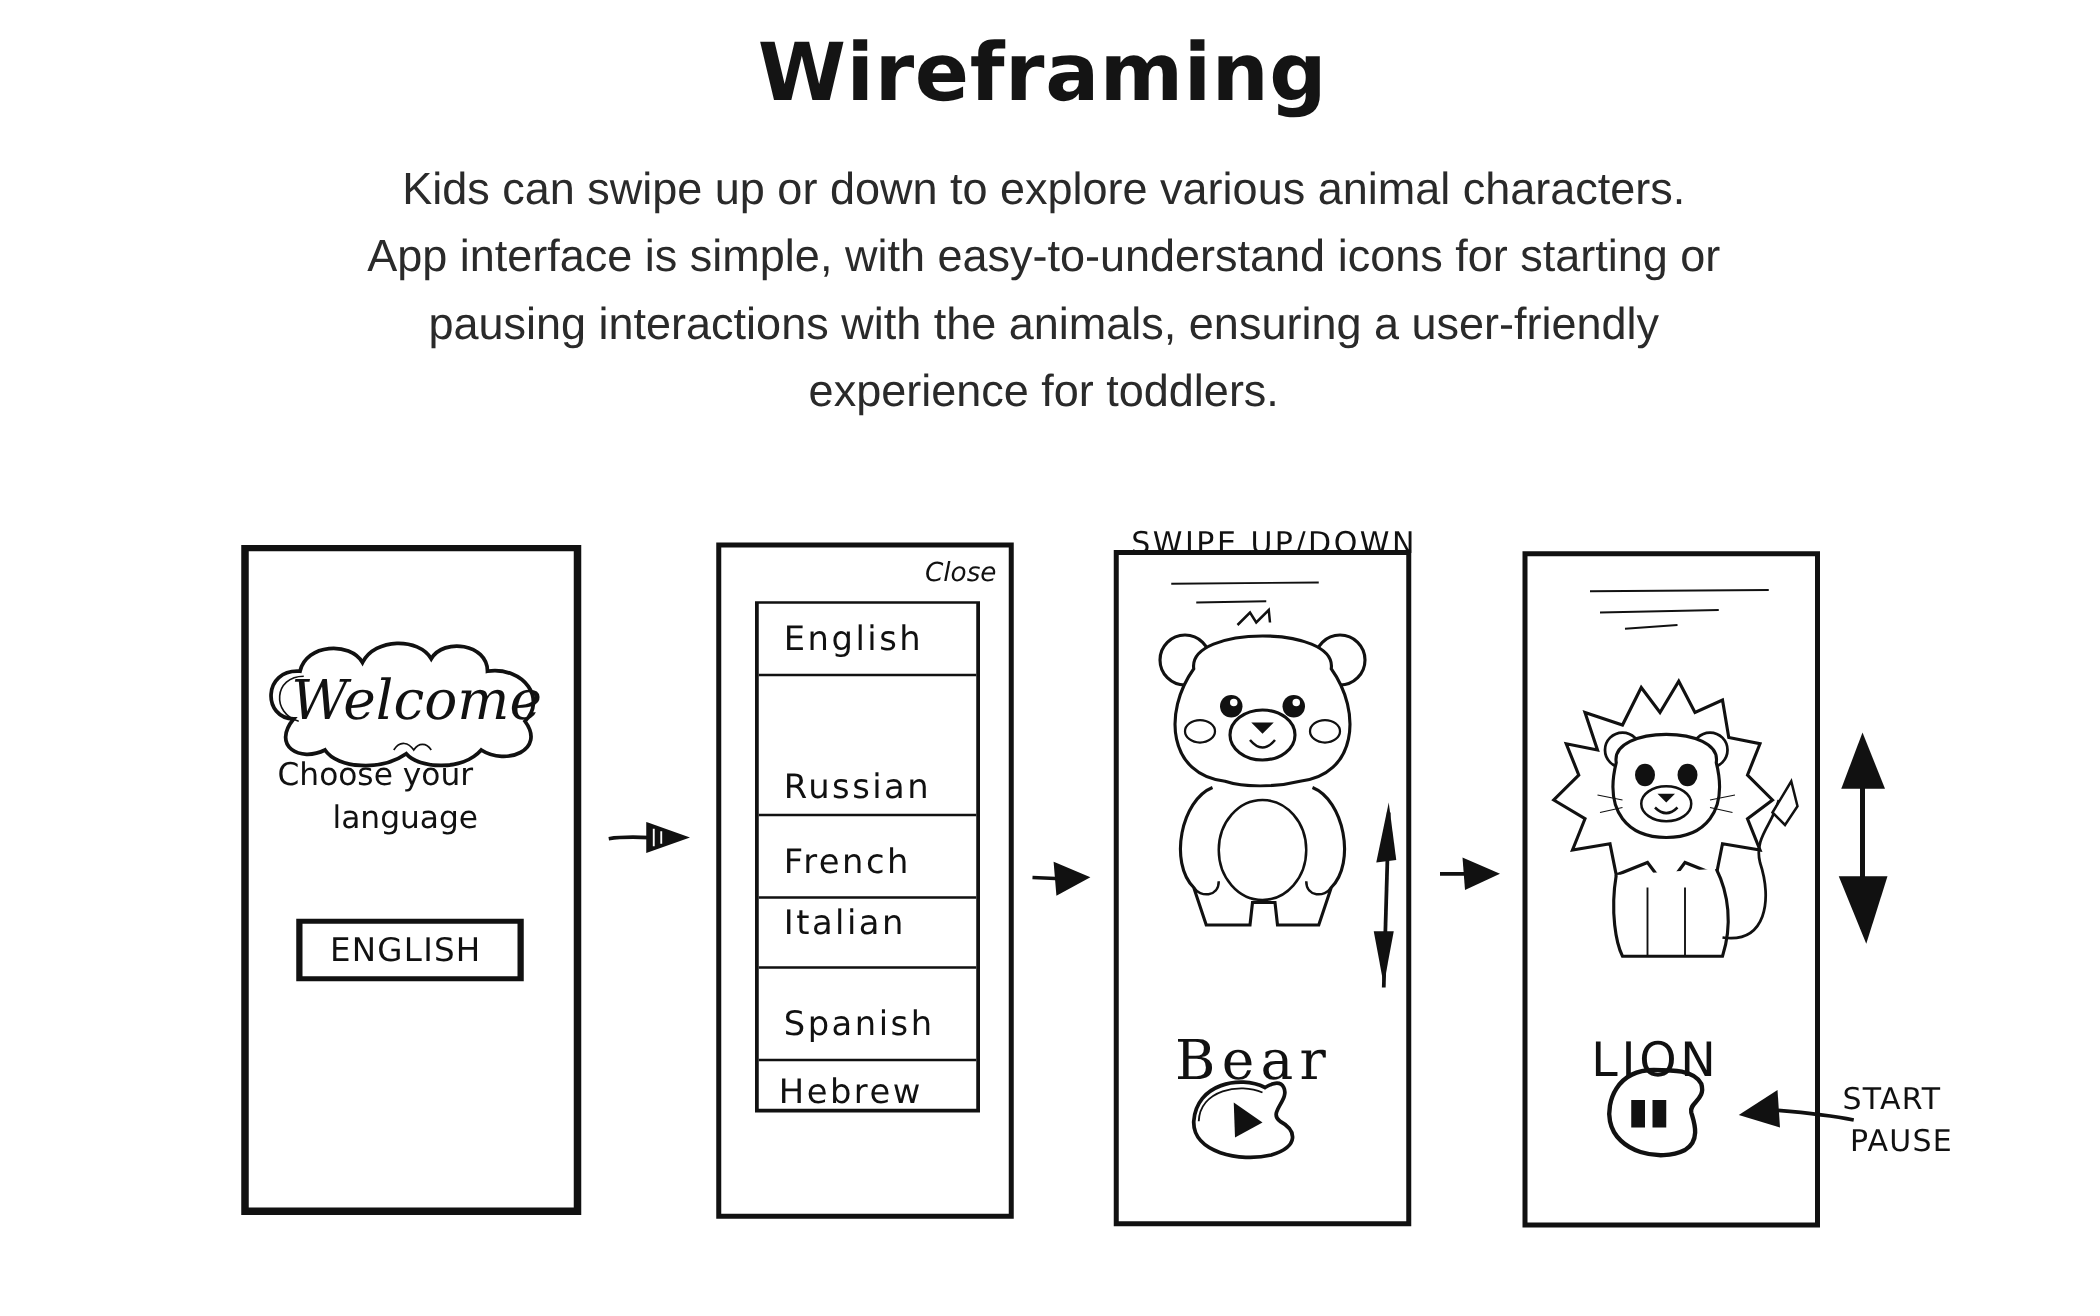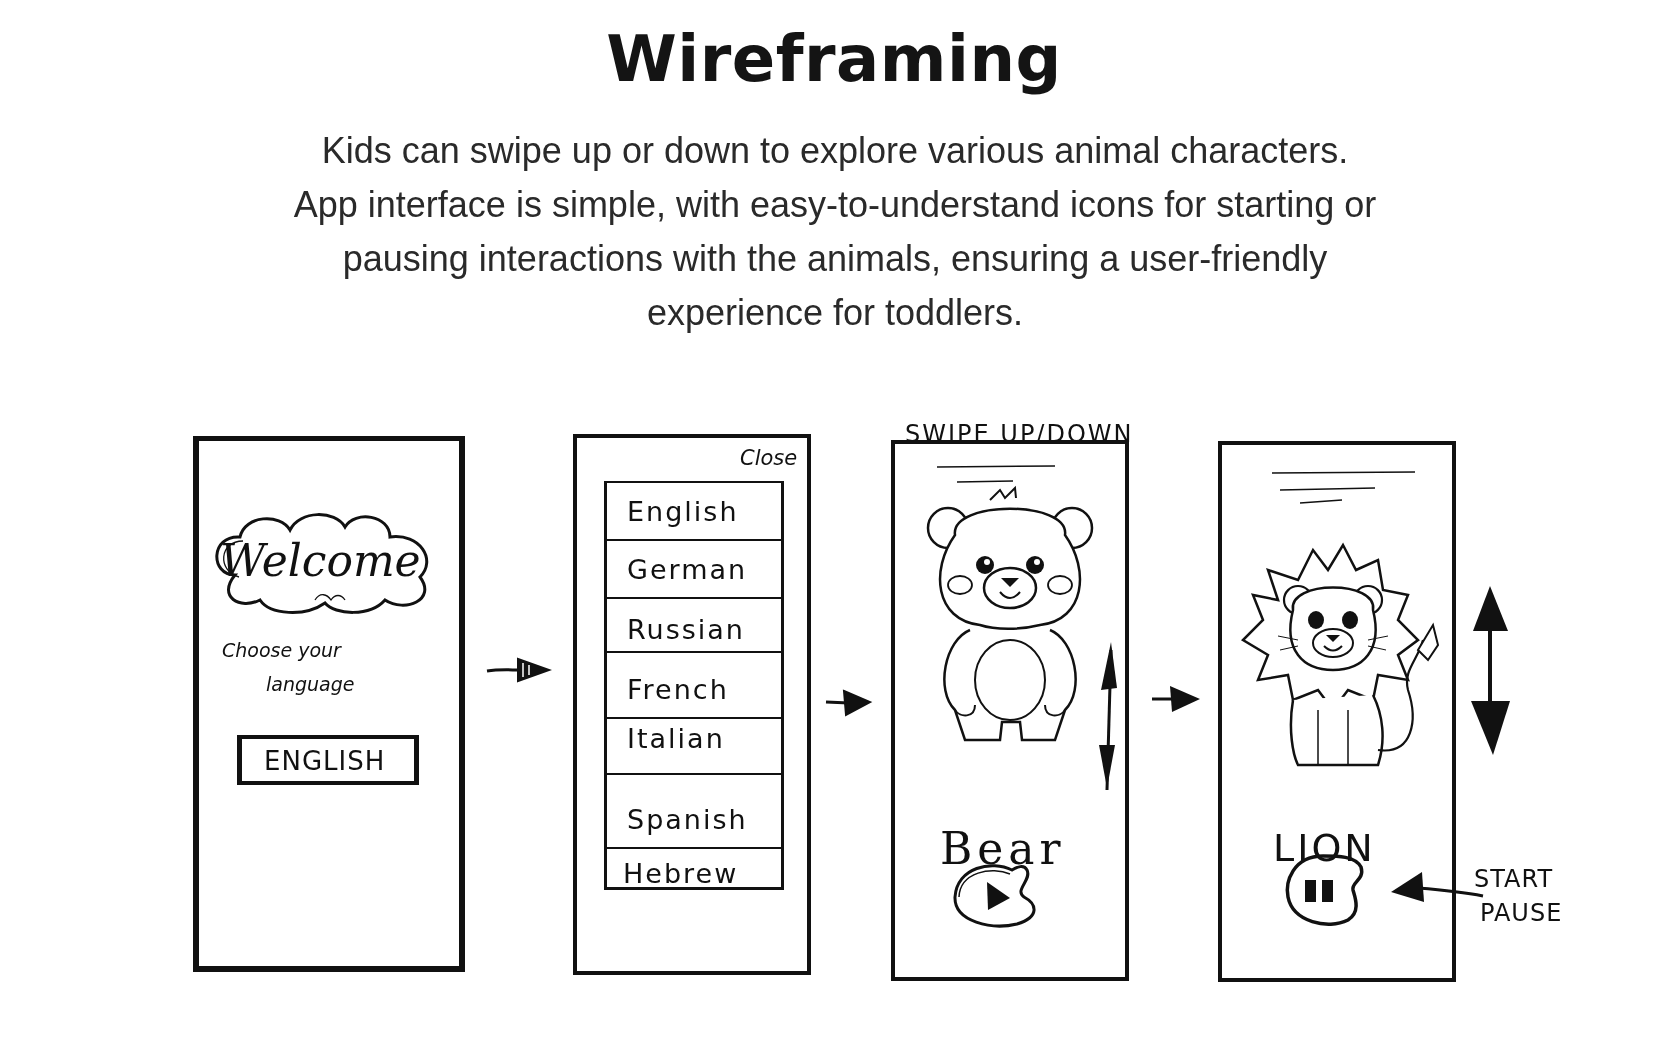--- a/index.html
+++ b/index.html
@@ -30,40 +30,39 @@
   <span>experience for toddlers.</span>
 </div>
 
 <div class="frame f1" style="left:193px;top:436px;width:272px;height:536px;"></div>
 
 <svg style="left:205px;top:505px;" width="240" height="115" viewBox="0 0 240 115">
   <path d="M30 70 C5 70 5 30 35 32 C40 10 75 8 85 25 C95 5 130 5 140 22 C150 5 185 10 185 32 C215 28 232 55 215 72 C232 95 200 108 180 95 C165 112 130 110 120 98 C100 112 65 110 55 95 C35 105 12 92 30 70 Z" fill="none" stroke="#111" stroke-width="3"></path>
   <path d="M34 72 C12 66 14 36 38 36" fill="none" stroke="#111" stroke-width="1.3"></path>
   <path d="M110 95 c5 -8 12 -6 16 0 c4 -6 10 -6 14 0" fill="none" stroke="#111" stroke-width="1.3"></path>
 </svg>
-<div class="abs hand" style="left:220px;top:535px;font-family:'DejaVu Serif',serif;font-size:44px;font-style:italic;">Welcome</div>
-<div class="abs hand" style="left:222px;top:633px;width:200px;font-size:19px;font-style:italic;line-height:34px;">
+<div class="abs hand" style="left:233px;top:535px;font-family:'DejaVu Serif',serif;font-size:44px;font-style:italic;">Welcome</div>
+<div class="abs hand" style="left:222px;top:603px;width:200px;font-size:25px;line-height:34px;">
   <div>Choose your</div>
   <div style="padding-left:44px;">language</div>
 </div>
 <div class="abs" style="left:237px;top:735px;width:182px;height:50px;border:4px solid #111;border-left-width:5px;border-right-width:5px;box-sizing:border-box;">
   <span style="position:absolute;left:22px;top:7px;font-family:'DejaVu Sans',sans-serif;font-size:26px;letter-spacing:1px;color:#111;">ENGLISH</span>
 </div>
 
 <svg style="left:485px;top:655px;" width="70" height="30" viewBox="0 0 70 30">
   <path d="M2 16 C15 14 25 15 35 15" stroke="#111" stroke-width="3" fill="none"></path>
   <path d="M33 4 L64 15 L33 26 Z" fill="#111" stroke="#111" stroke-width="2"></path>
   <path d="M38 8 L38 22 M44 10 L44 20" stroke="#fff" stroke-width="1.5"></path>
 </svg>
 
 <div class="frame" style="left:573px;top:434px;width:238px;height:541px;"></div>
 <div class="abs hand" style="left:740px;top:446px;font-size:21px;font-style:italic;">Close</div>
 <div class="lang-list">
   <div class="lang-item" style="top:0px;">English</div>
-  <div class="lang-item" style="top:58px;">German</div>
   <div class="lang-item" style="top:116px;height:54px;line-height:62px;">Russian</div>
   <div class="lang-item" style="top:178px;">French</div>
   <div class="lang-item" style="top:220px;height:72px;line-height:72px;">Italian</div>
   <div class="lang-item" style="top:308px;">Spanish</div>
   <div class="lang-item last" style="top:366px;height:40px;line-height:50px;">Hebrew</div>
 </div>
 
 <svg style="left:824px;top:688px;" width="50" height="30" viewBox="0 0 50 30">
   <path d="M2 14 L25 15" stroke="#111" stroke-width="3" fill="none"></path>
   <path d="M20 3 L46 14 L22 27 Z" fill="#111" stroke="#111" stroke-width="2"></path>

